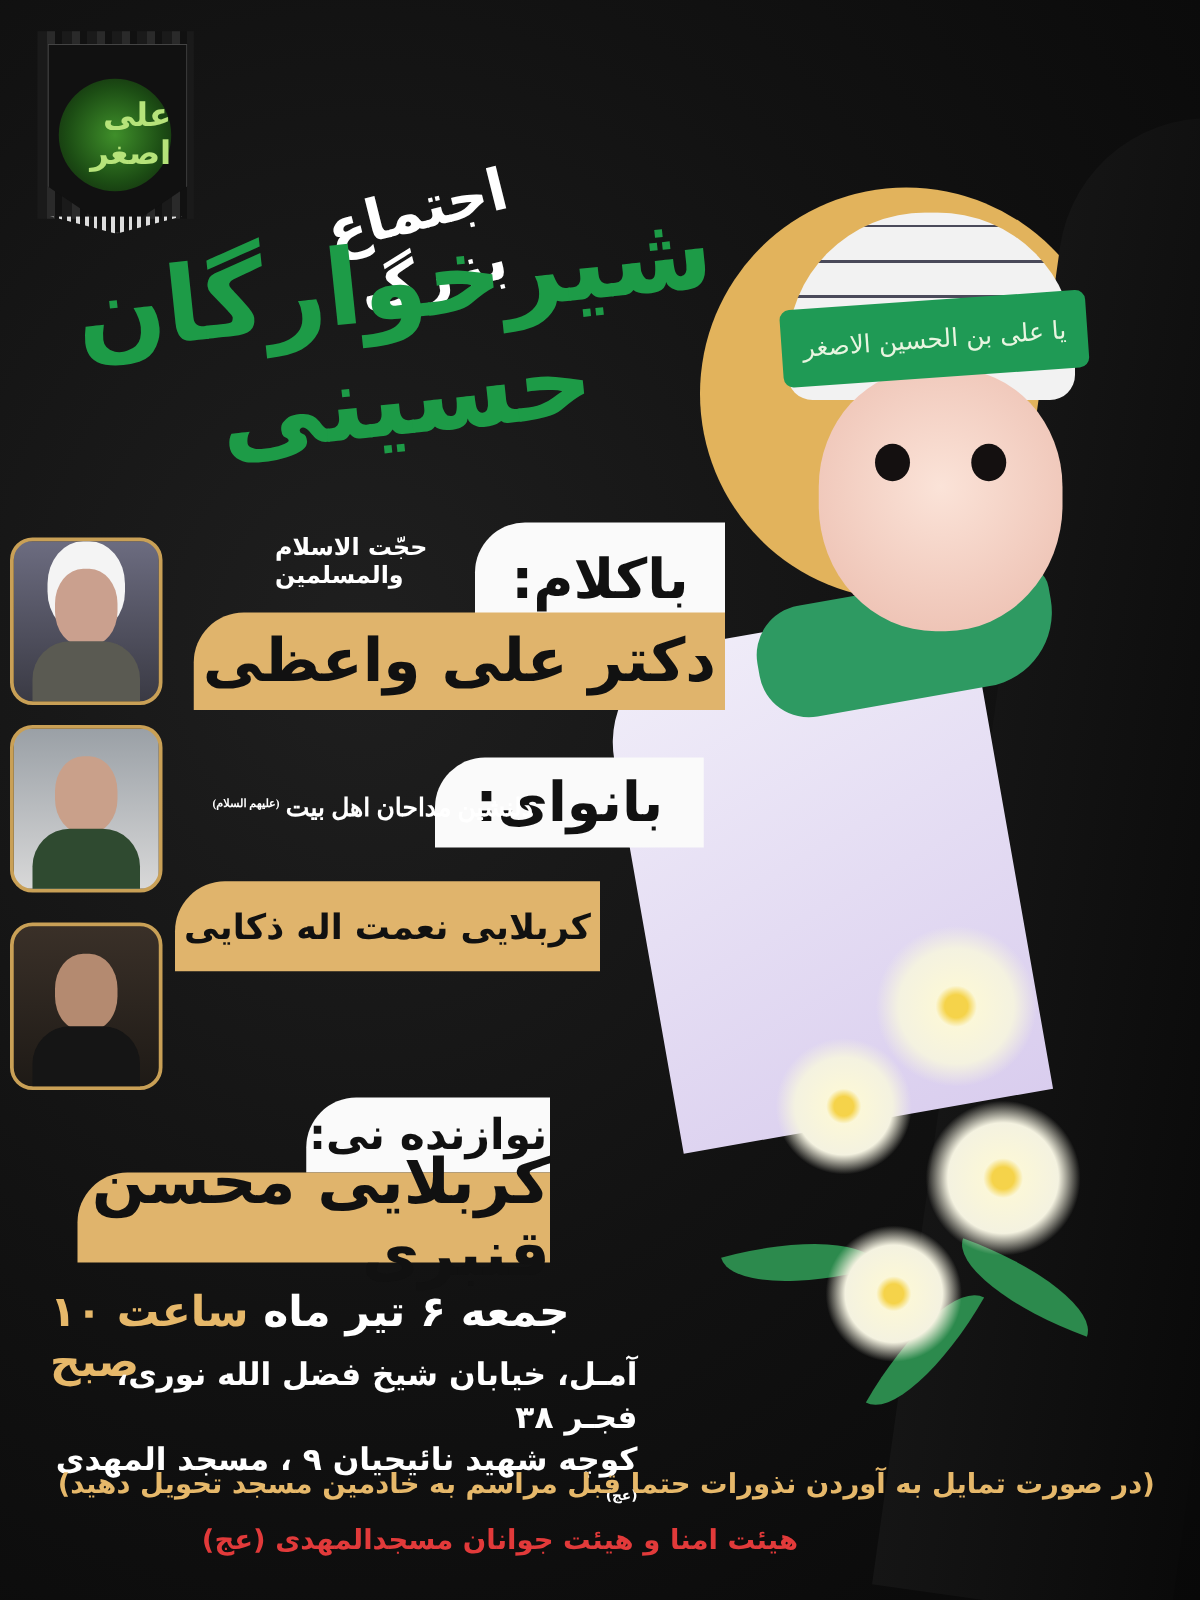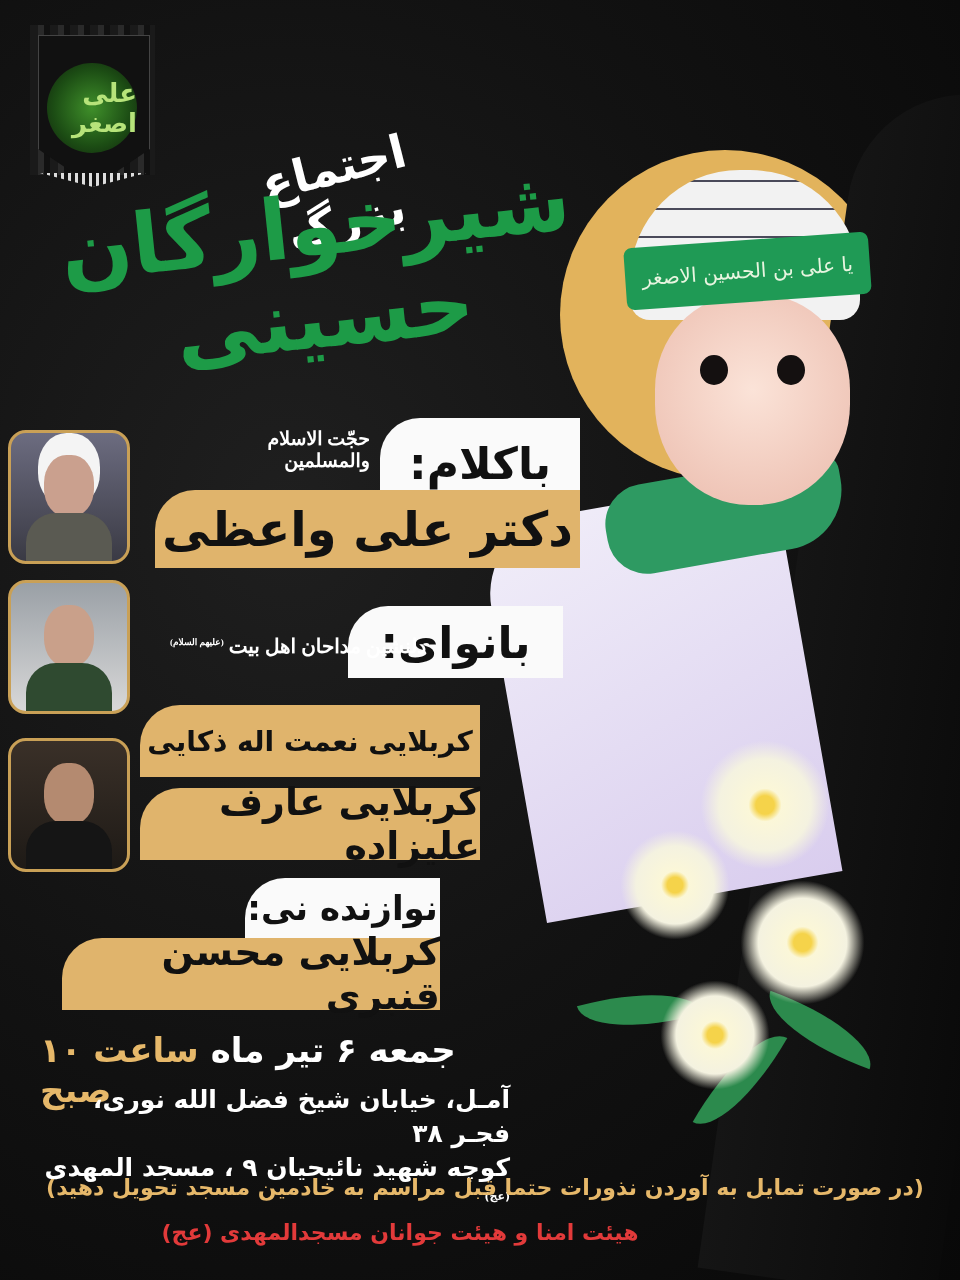--- a/index.html
+++ b/index.html
@@ -47,21 +47,21 @@
   .portrait{position:absolute;left:8px;width:116px;height:128px;border:3px solid #c9a056;border-radius:18px;
     background:linear-gradient(180deg,#6c6c80,#3a3a44);overflow:hidden;}
   .portrait .head{position:absolute;left:33px;top:22px;width:50px;height:62px;border-radius:45%;background:#c9a08a;}
   .portrait .body{position:absolute;left:15px;top:80px;width:86px;height:60px;border-radius:30px 30px 0 0;background:#2c2c2c;}
   
   .bar{position:absolute;display:flex;align-items:center;justify-content:center;font-weight:bold;color:#111;}
   .bar.white{background:#fafafa;border-radius:40px 0 0 0;}
   .bar.gold{background:#e0b46c;border-radius:40px 0 0 0;}
   .label-white{font-size:44px;}
   .label-gold{font-size:48px;}
-  .honorific{position:absolute;color:#fff;font-size:19px;font-weight:bold;text-align:right;line-height:1.15;font-family:Liberation Serif, serif;}
+  .honorific{position:absolute;color:#fff;font-size:19px;font-weight:bold;text-align:left;line-height:1.15;}
   .small{position:absolute;color:#fff;font-size:20px;font-weight:bold;}
   .small sup{font-size:9px;}
   
   .datetime{position:absolute;left:40px;top:1030px;width:470px;text-align:left;font-size:34px;font-weight:bold;color:#fff;}
   .datetime .hl{color:#e6b86a;}
   .address{position:absolute;left:40px;top:1083px;width:470px;text-align:right;font-size:25px;font-weight:bold;color:#fff;line-height:1.35;}
   .note{position:absolute;left:40px;top:1175px;width:890px;text-align:center;font-size:22px;font-weight:bold;color:#e6b86a;}
   .org{position:absolute;left:40px;top:1220px;width:720px;text-align:center;font-size:22px;font-weight:bold;color:#e23a3a;}
 </style>
 </head>
@@ -129,29 +129,26 @@
   <div class="bar white" style="left:348px;top:580px;width:215px;height:72px;margin-top:26px;">
     <span class="label-white rtl">بانوای:</span>
   </div>
   <div class="small rtl" style="left:170px;top:634px;width:290px;text-align:left;font-family:Liberation Serif, serif;">
     <span>دلنشین مداحان اهل بیت</span>
     <sup>(علیهم السلام)</sup>
   </div>
   <div class="bar gold" style="left:140px;top:705px;width:340px;height:72px;">
     <span class="label-gold rtl" style="font-size:28px">کربلایی نعمت اله ذکایی</span>
   </div>
-  <div class="bar gold" style="left:140px;top:788px;width:340px;height:72px;">
-    <span class="label-gold rtl" style="font-size:38px">کربلایی عارف علیزاده</span>
-  </div>
 
   <div class="bar white" style="left:245px;top:878px;width:195px;height:60px;">
     <span class="label-white rtl" style="font-size:34px">نوازنده نی:</span>
   </div>
   <div class="bar gold" style="left:62px;top:938px;width:378px;height:72px;">
-    <span class="label-gold rtl" style="font-size:38px">کربلایی محسن قنبری</span>
+    <span class="label-gold rtl" style="font-size:50px">کربلایی محسن قنبری</span>
   </div>
 
   <div class="datetime rtl">
     <span>جمعه ۶ تیر ماه</span>
     <span class="hl">ساعت ۱۰ صبح</span>
   </div>
   <div class="address rtl">
     <div>آمـل، خیابان شیخ فضل الله نوری، فجـر ۳۸</div>
     <div>
       <span>کوچه شهید نائیجیان ۹ ، مسجد المهدی</span>

